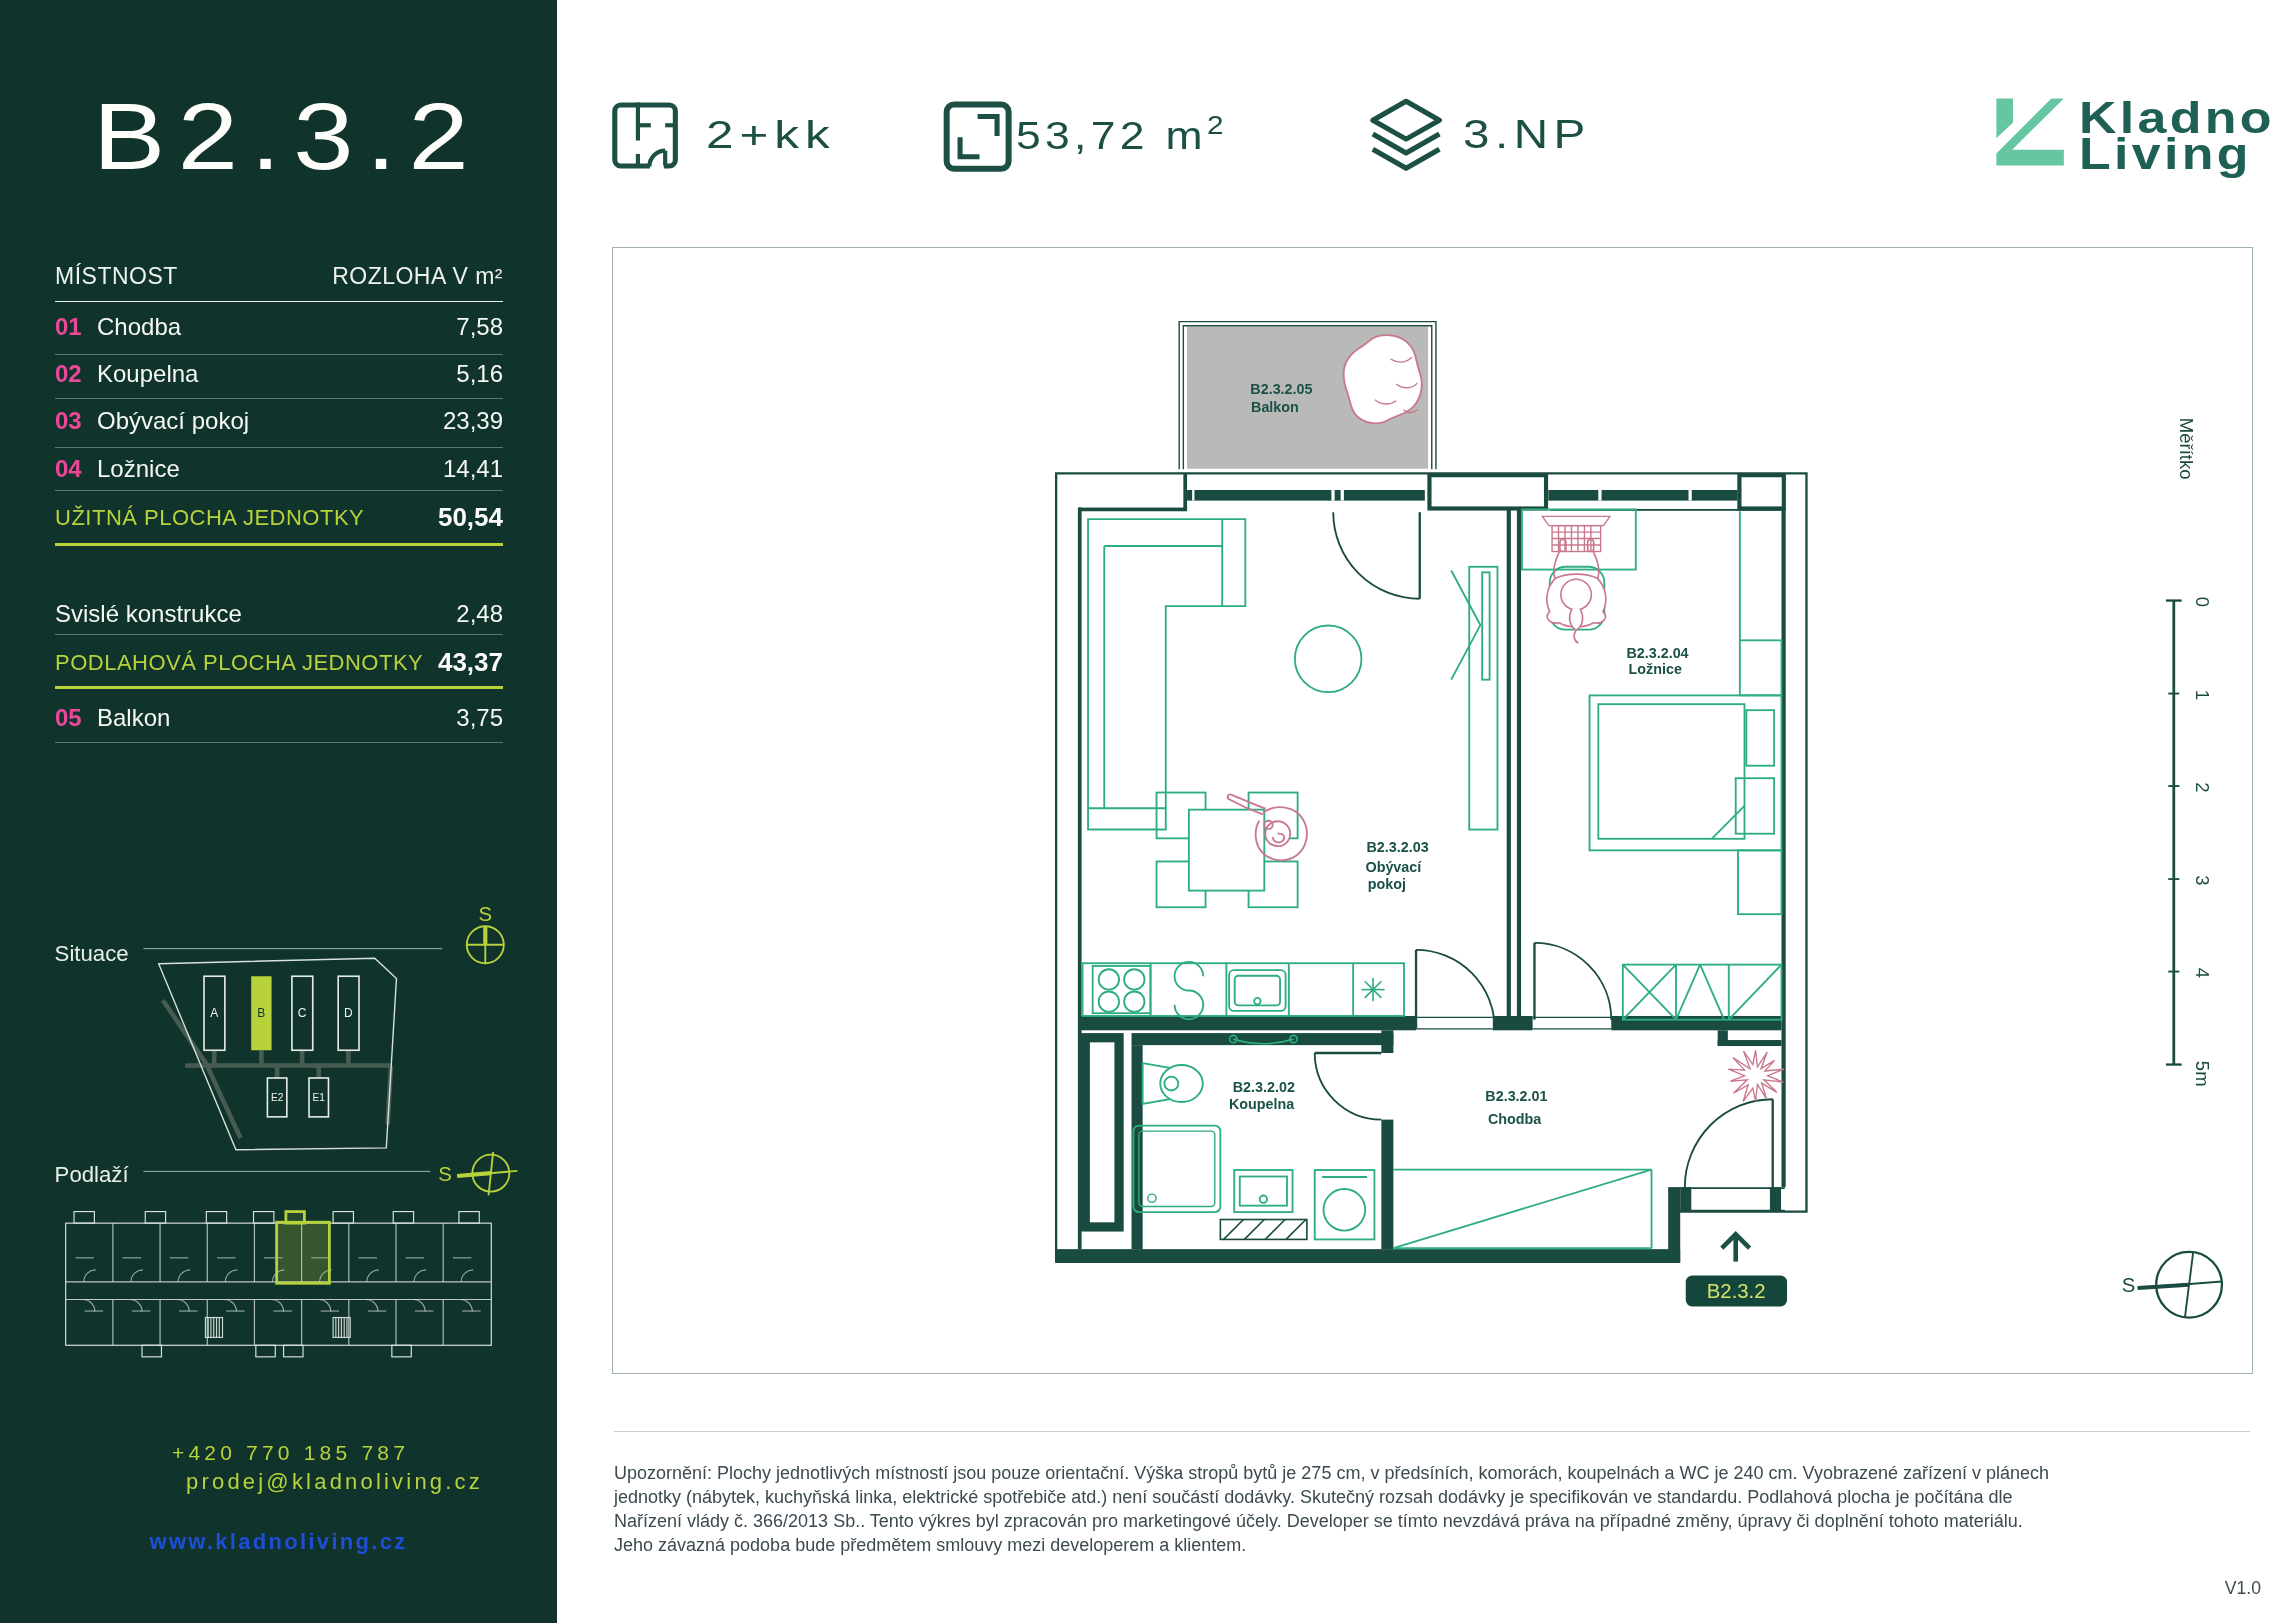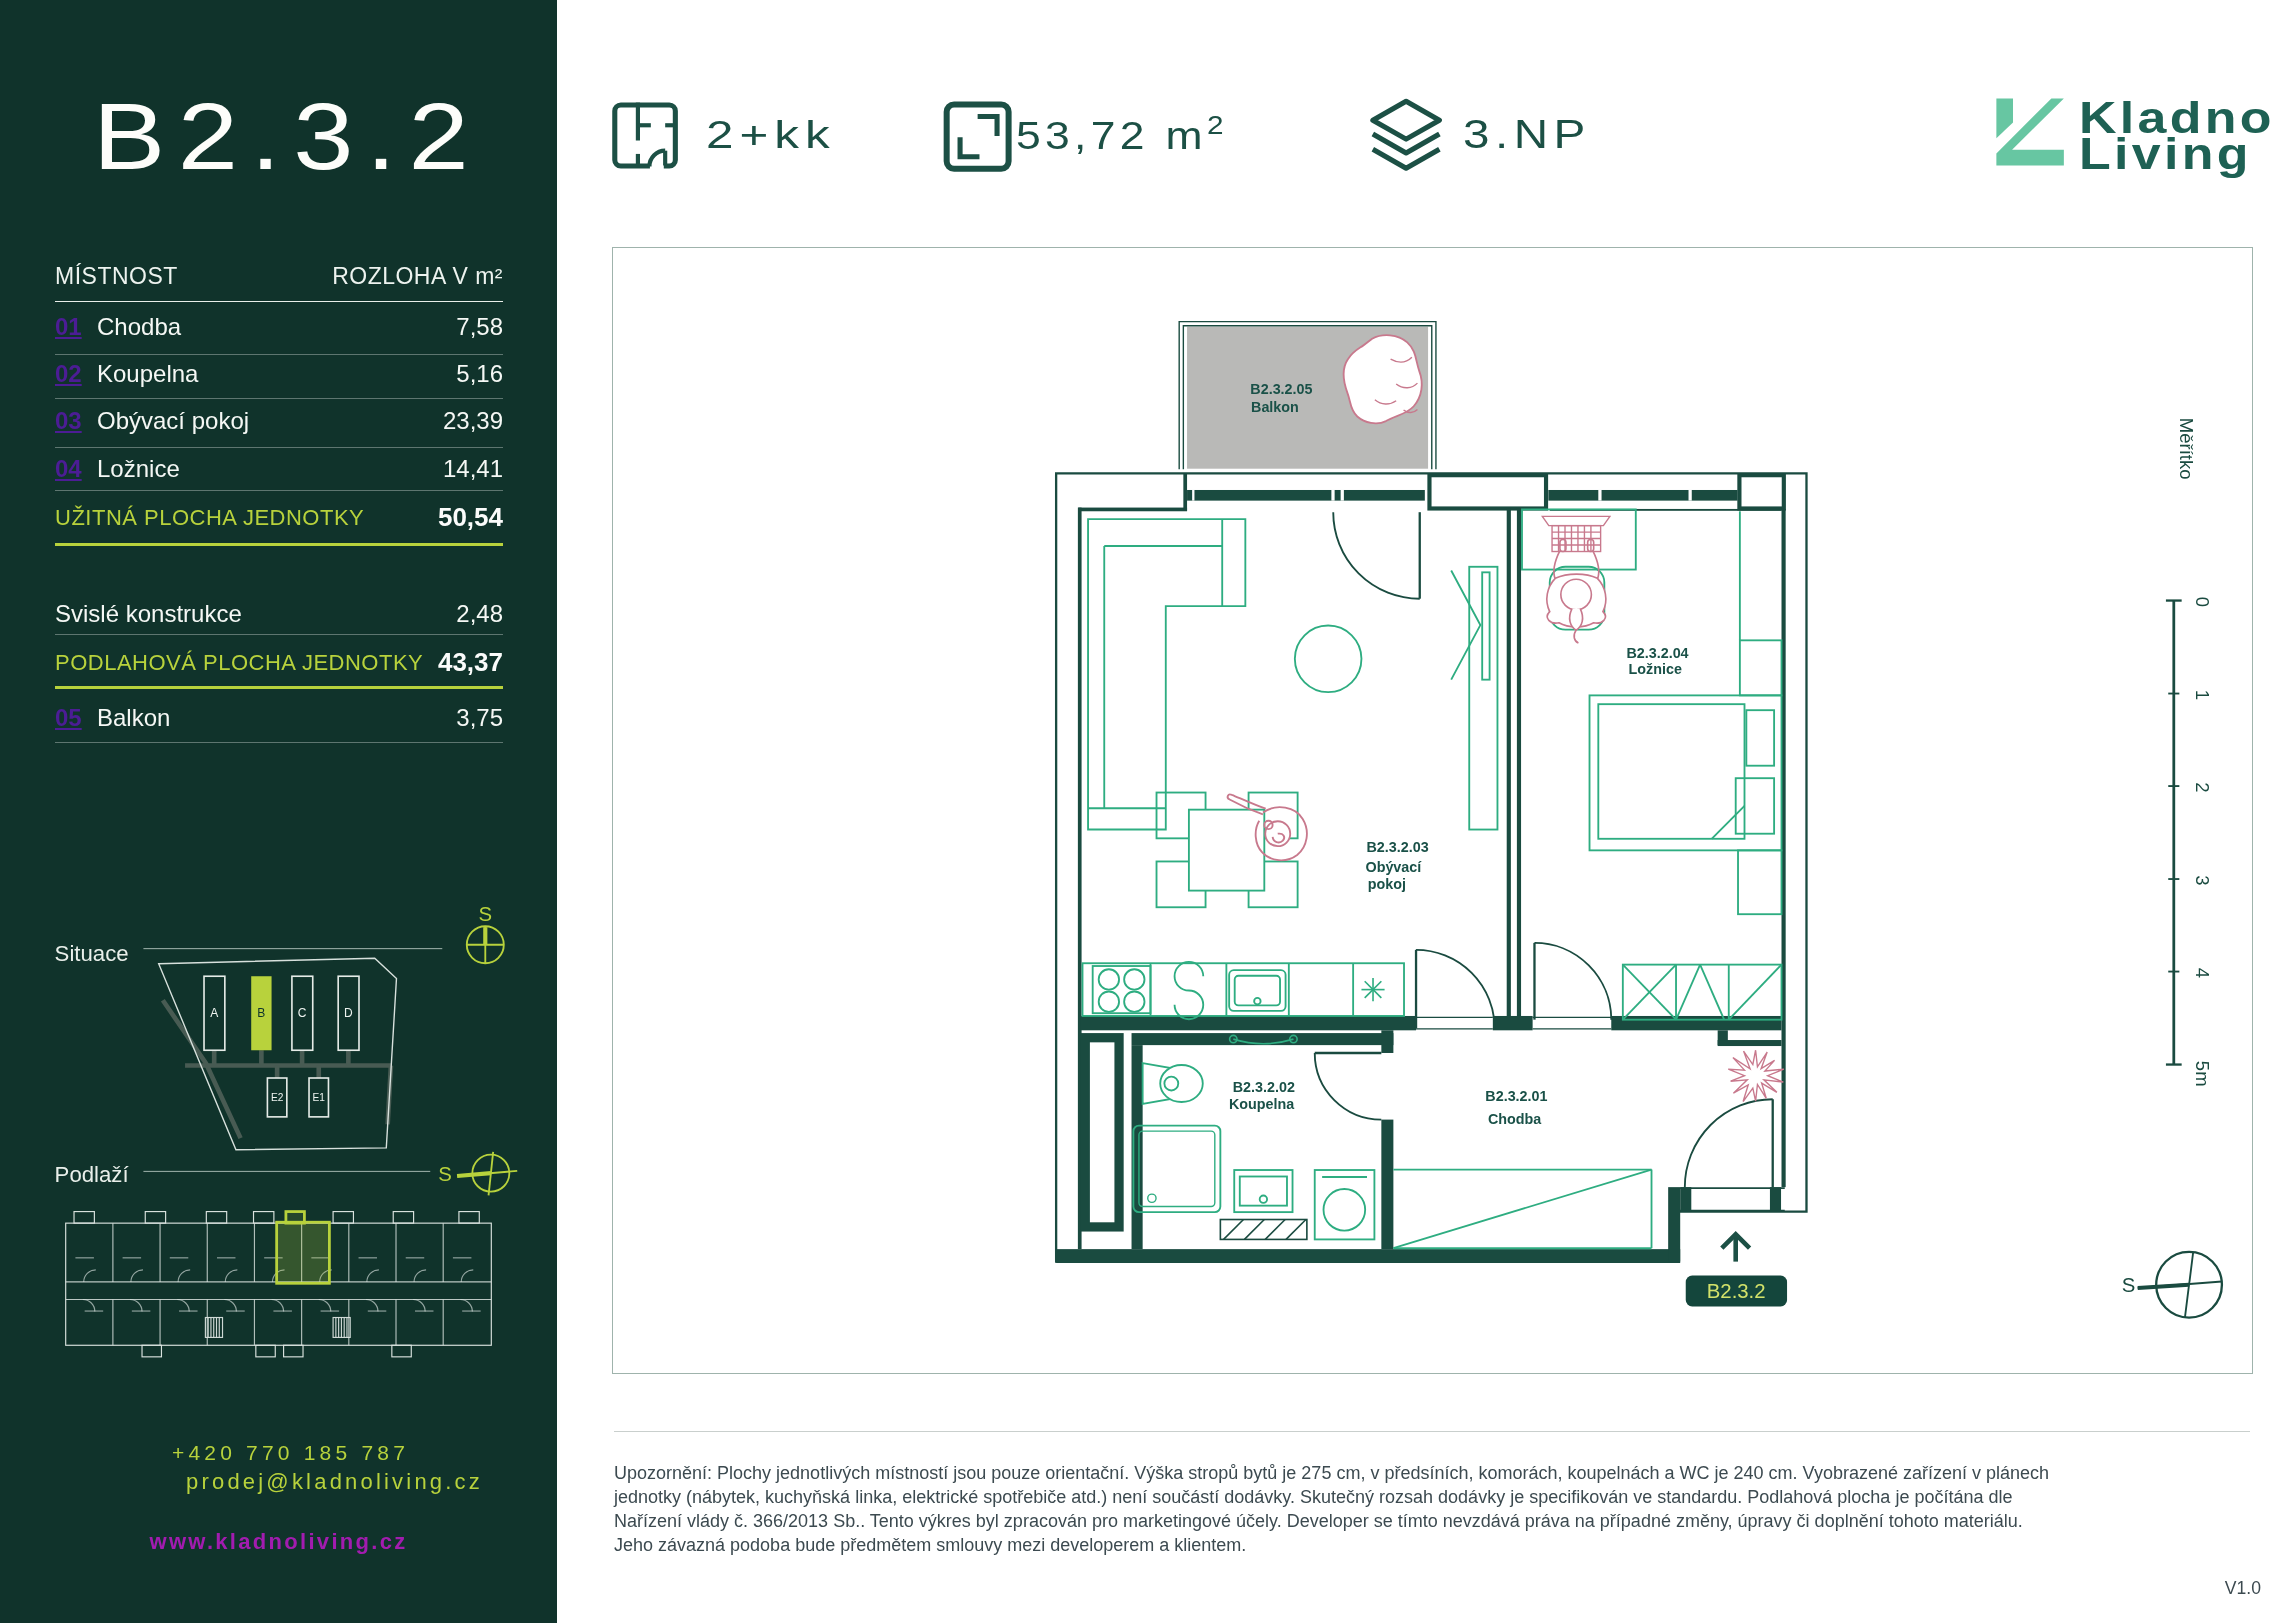--- a/index.html
+++ b/index.html
@@ -10,21 +10,21 @@
 </head>
 <body>
 
 <div class="abs" id="sidebar" style="left:0;top:0;width:557px;height:1623px;background:#10332B;"></div>
 
 <div class="abs" style="left:93px;top:82px;width:416px;color:#FDFDFA;font-size:95px;font-weight:500;letter-spacing:11px;transform:scaleX(1.14);transform-origin:0 0;">B2.3.2</div>
 
 <style>
  .row { position:absolute; left:55px; width:448px; }
  .rname { position:absolute; left:42px; top:0; color:#F5F8F5; font-size:24px; }
- .rnum { position:absolute; left:0; top:0; color:#4c1d95; font-size:24px; font-weight:700;text-decoration:underline; }
+ .rnum { position:absolute; left:0; top:0; color:#ec4899; font-size:24px; font-weight:700; }
  .rval { position:absolute; right:0; top:0; color:#F5F8F5; font-size:24px; font-weight:300; }
  .sep { position:absolute; left:55px; width:448px; height:0.9px; background:rgba(255,255,255,0.33); }
  .limehdr { color:#B8D23C; font-size:22px; letter-spacing:0.5px; }
 </style>
 
 <div class="row" style="top:263px;">
   <span style="position:absolute;left:0;color:#EDF3EF;font-size:23px;letter-spacing:0.5px;text-align:right;">MÍSTNOST</span>
   <span style="position:absolute;right:0;color:#EDF3EF;font-size:23px;letter-spacing:0.5px;">ROZLOHA V m²</span>
 </div>
 
@@ -246,21 +246,21 @@
 
     <rect x="456" y="23" width="114" height="132" fill="rgba(185,212,60,0.22)" stroke="#B8D23C" stroke-width="6"></rect>
     <rect x="476" y="0" width="40" height="25" fill="rgba(185,212,60,0.12)" stroke="#B8D23C" stroke-width="6"></rect>
   </g>
 </svg>
 
 <div class="abs" style="left:12px;top:1441px;width:557px;text-align:center;color:#B8D23C;font-size:21px;font-weight:500;letter-spacing:4.2px;">+420 770 185 787</div>
 
 <div class="abs" style="left:0;top:1469px;width:669px;text-align:center;color:#B8D23C;font-size:22px;font-weight:500;letter-spacing:3.2px;">prodej@kladnoliving.cz</div>
 
-<div class="abs" style="left:0;top:1529px;width:557px;text-align:center;color:#a21caf;font-size:22px;font-weight:700;letter-spacing:2.3px;">www.kladnoliving.cz</div>
+<div class="abs" style="left:0;top:1529px;width:557px;text-align:center;color:#1d4ed8;font-size:22px;font-weight:700;letter-spacing:2.3px;">www.kladnoliving.cz</div>
 
 <svg class="abs" style="left:0;top:0;" width="2295" height="208" viewBox="0 0 4961 450">
 
   <g stroke="#1C5045" fill="none">
     <rect x="1328" y="227" width="131" height="132" rx="13" stroke-width="11"></rect>
     <rect x="1404" y="348" width="30" height="18" fill="#FFFFFF" stroke="none"></rect>
     <line x1="1378" y1="222" x2="1378" y2="304" stroke-width="9"></line>
     <line x1="1378" y1="271" x2="1406" y2="271" stroke-width="9"></line>
     <line x1="1437" y1="271" x2="1461" y2="271" stroke-width="9"></line>
     <line x1="1378" y1="333" x2="1378" y2="361" stroke-width="9"></line>

